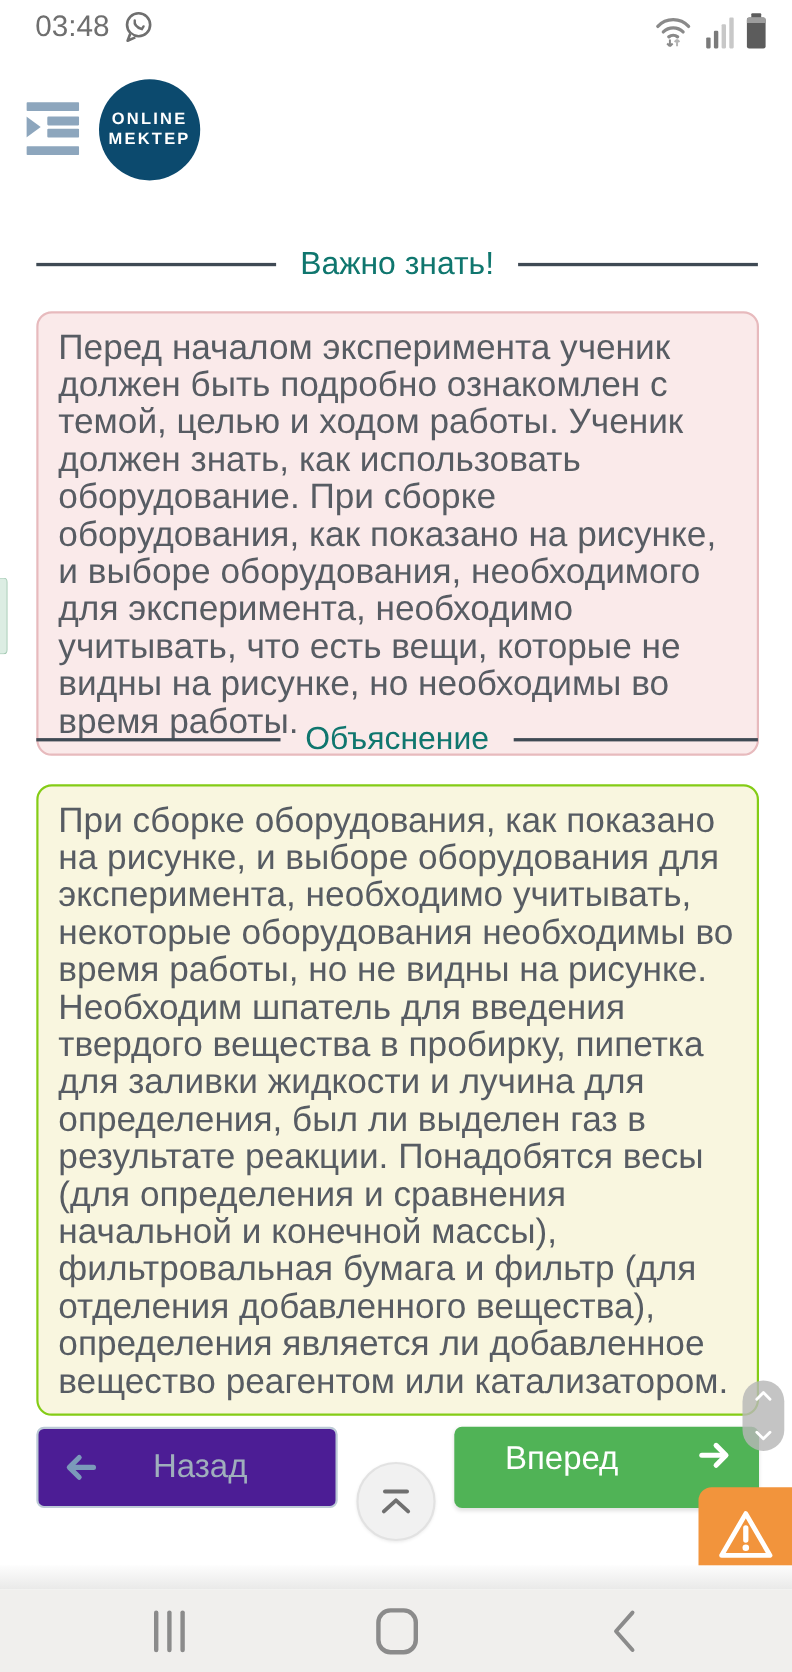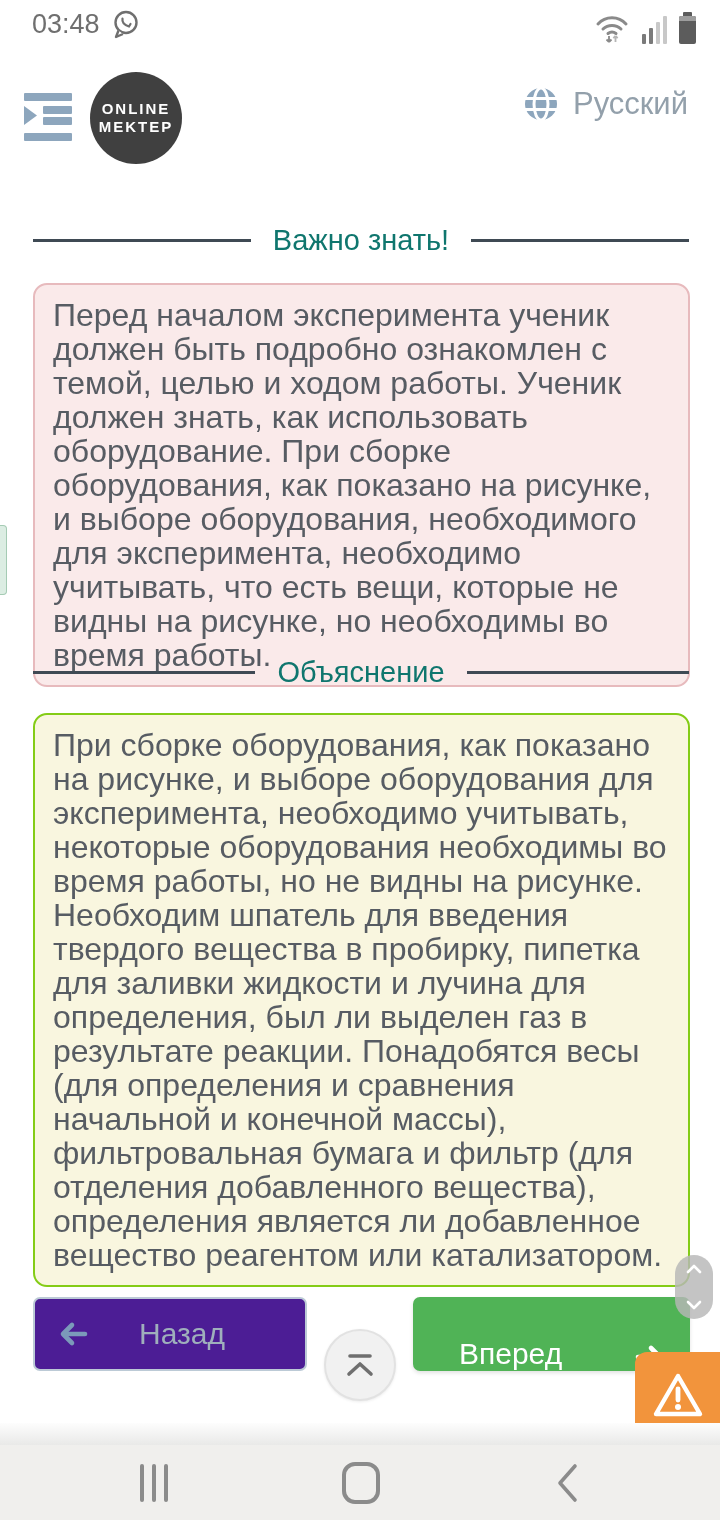--- a/index.html
+++ b/index.html
@@ -24,21 +24,21 @@
   .sig-bars i:nth-child(3){ height: 22px; background:#c8c8c8; }
   .sig-bars i:nth-child(4){ height: 28px; background:#c8c8c8; }
   .battery { position: relative; width: 17px; height: 28px; background:#5c5c5c; border-radius: 2px; }
   .battery::before { content:""; position:absolute; top:-4px; left:4px; width:9px; height:4px; background:#5c5c5c; border-radius:1px 1px 0 0; }
   .battery::after { content:""; position:absolute; top:0; left:0; right:0; height:5px; background:#9d9d9d; border-radius:2px 2px 0 0; }
 
   
   .header { position: absolute; top: 72px; left: 0; right: 0; height: 92px; }
   .menu-btn { position: absolute; left: 24px; top: 18px; width: 48px; height: 54px; background: none; border: none; cursor: pointer; }
   .logo { position: absolute; left: 90px; top: 0; width: 92px; height: 92px; border-radius: 50%;
-          background: #404040; display: flex; flex-direction: column; align-items: center; justify-content: center; }
+          background: #0c4a6e; display: flex; flex-direction: column; align-items: center; justify-content: center; }
   .logo span { color: #ffffff; font-size: 15px; letter-spacing: 2px; font-weight: bold; line-height: 18px; }
   .lang-switch { position: absolute; right: 32px; top: 14px; display: flex; align-items: center; gap: 14px; background: none; border: none; cursor: pointer; }
   .lang-switch .label { font-size: 31px; color: #93a0ab; }
 
   
   .section-title { position: absolute; left: 33px; right: 31px; display: flex; align-items: center; gap: 22px; }
   .section-title .line { flex: 1; height: 3px; background: #3f4a54; }
   .section-title .txt { font-size: 29px; color: #0f766e; white-space: nowrap; }
   .title-important { top: 224px; }
   .title-explanation { top: 656px; }
@@ -53,22 +53,22 @@
   .side-tab { position: absolute; left: 0; top: 525px; width: 7px; height: 70px;
               background: #dcede3; border: 1px solid #a5cbb4; border-left: none; border-radius: 0 4px 4px 0; }
 
   
   .btn-back { position: absolute; left: 33px; top: 1297px; width: 274px; height: 74px;
               background: #4c1d95; border: 2px solid #bccad6; border-radius: 7px;
               display: flex; align-items: center; padding: 0 30px 0 24px; cursor: pointer; }
   .btn-back .lbl { flex: 1; text-align: center; font-size: 30px; color: #9fafbc; }
   .btn-fwd { position: absolute; left: 413px; top: 1297px; width: 277px; height: 74px;
              background: #50b356; border: none; border-radius: 7px;
-             display: flex; align-items: flex-end; justify-content: space-between;
-             padding: 0 26px 0 46px; cursor: pointer; box-shadow: 0 2px 4px rgba(0,0,0,.12); }
+             display: flex; align-items: flex-start; justify-content: space-between;
+             padding: 12px 26px 0 46px; cursor: pointer; box-shadow: 0 2px 4px rgba(0,0,0,.12); }
   .btn-fwd .lbl { font-size: 30px; color: #ffffff; }
   .btn-top { position: absolute; left: 324px; top: 1329px; width: 72px; height: 72px; border-radius: 50%;
              background: #f1f1f1; border: 2px solid #e2e2e2; display: flex; align-items: center; justify-content: center;
              cursor: pointer; box-shadow: 0 1px 3px rgba(0,0,0,.08); }
 
   
   .scroll-pill { position: absolute; right: 7px; top: 1255px; width: 38px; height: 64px;
                  border-radius: 19px; background: rgba(183,183,183,.82); cursor: pointer; }
 
   
@@ -129,31 +129,20 @@
       <polygon points="0,16 13,25.5 0,35"></polygon>
       <rect x="19" y="16" width="29" height="8" rx="1"></rect>
       <rect x="19" y="27" width="29" height="8" rx="1"></rect>
       <rect x="0" y="43" width="48" height="8" rx="1"></rect>
     </svg>
   </button>
   <div class="logo">
     <span>ONLINE</span>
     <span>MEKTEP</span>
   </div>
-  <button class="lang-switch">
-    <span>
-      <svg width="36" height="36" viewBox="0 0 36 36">
-        <circle cx="18" cy="18" r="16" fill="#8da6bd"></circle>
-        <ellipse cx="18" cy="18" rx="7" ry="16" fill="none" stroke="#ffffff" stroke-width="3"></ellipse>
-        <line x1="2" y1="12.5" x2="34" y2="12.5" stroke="#ffffff" stroke-width="3"></line>
-        <line x1="2" y1="23.5" x2="34" y2="23.5" stroke="#ffffff" stroke-width="3"></line>
-      </svg>
-    </span>
-    <span class="label">Русский</span>
-  </button>
 </div>
 
 <div class="section-title title-important">
   <span class="line"></span>
   <span class="txt">Важно знать!</span>
   <span class="line"></span>
 </div>
 <div class="info-box box-important">
   <span>Перед началом эксперимента ученик должен быть подробно ознакомлен с темой, целью и ходом работы. Ученик должен знать, как использовать оборудование. При сборке оборудования, как показано на рисунке, и выборе оборудования, необходимого для эксперимента, необходимо учитывать, что есть вещи, которые не видны на рисунке, но необходимы во время работы.</span>
 </div>

